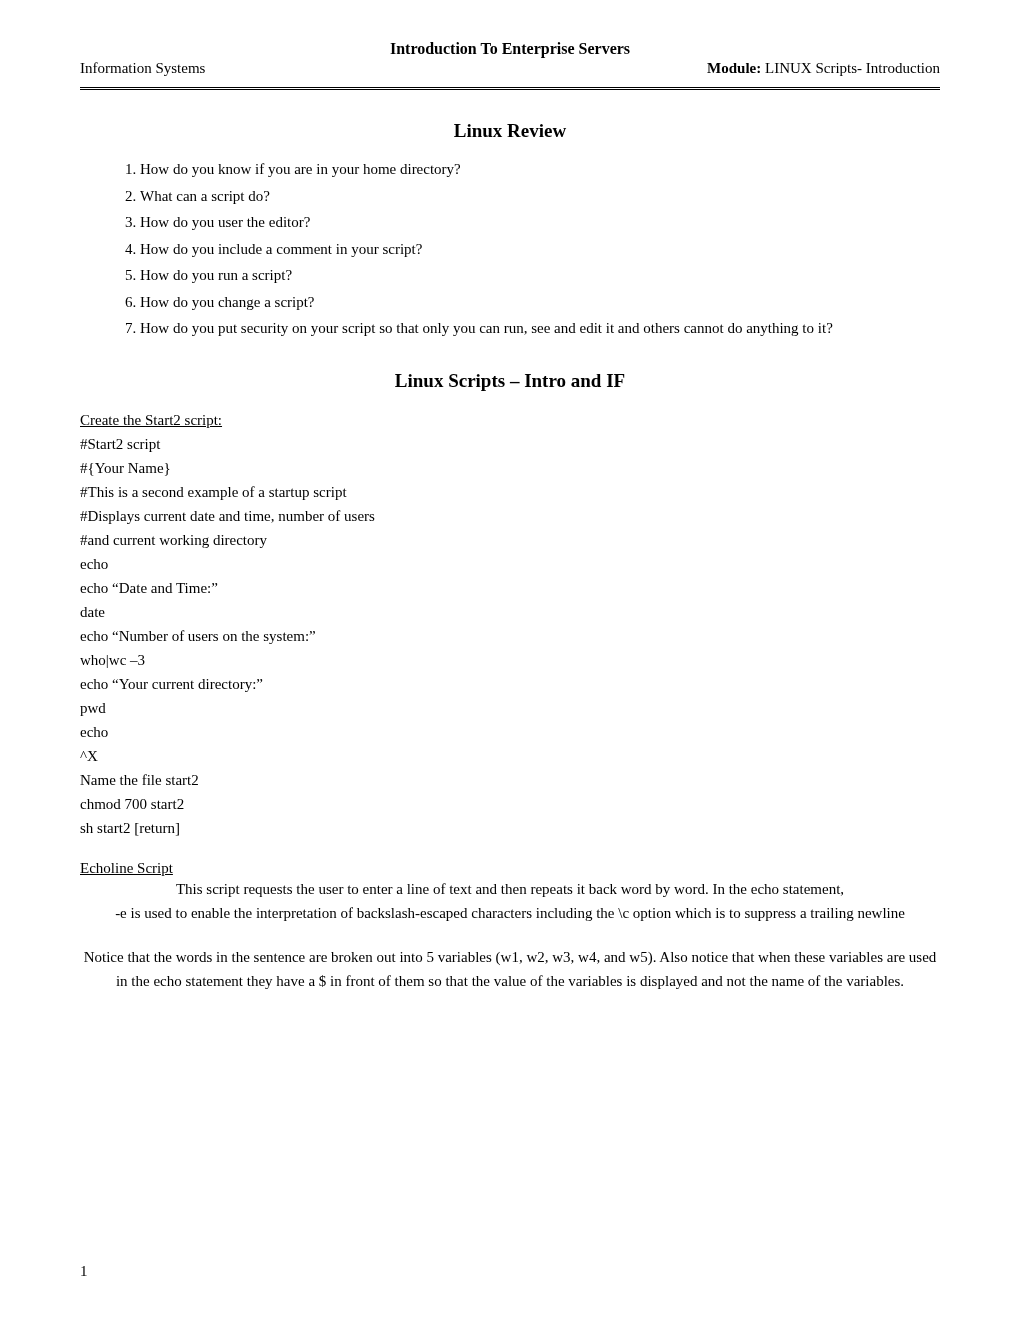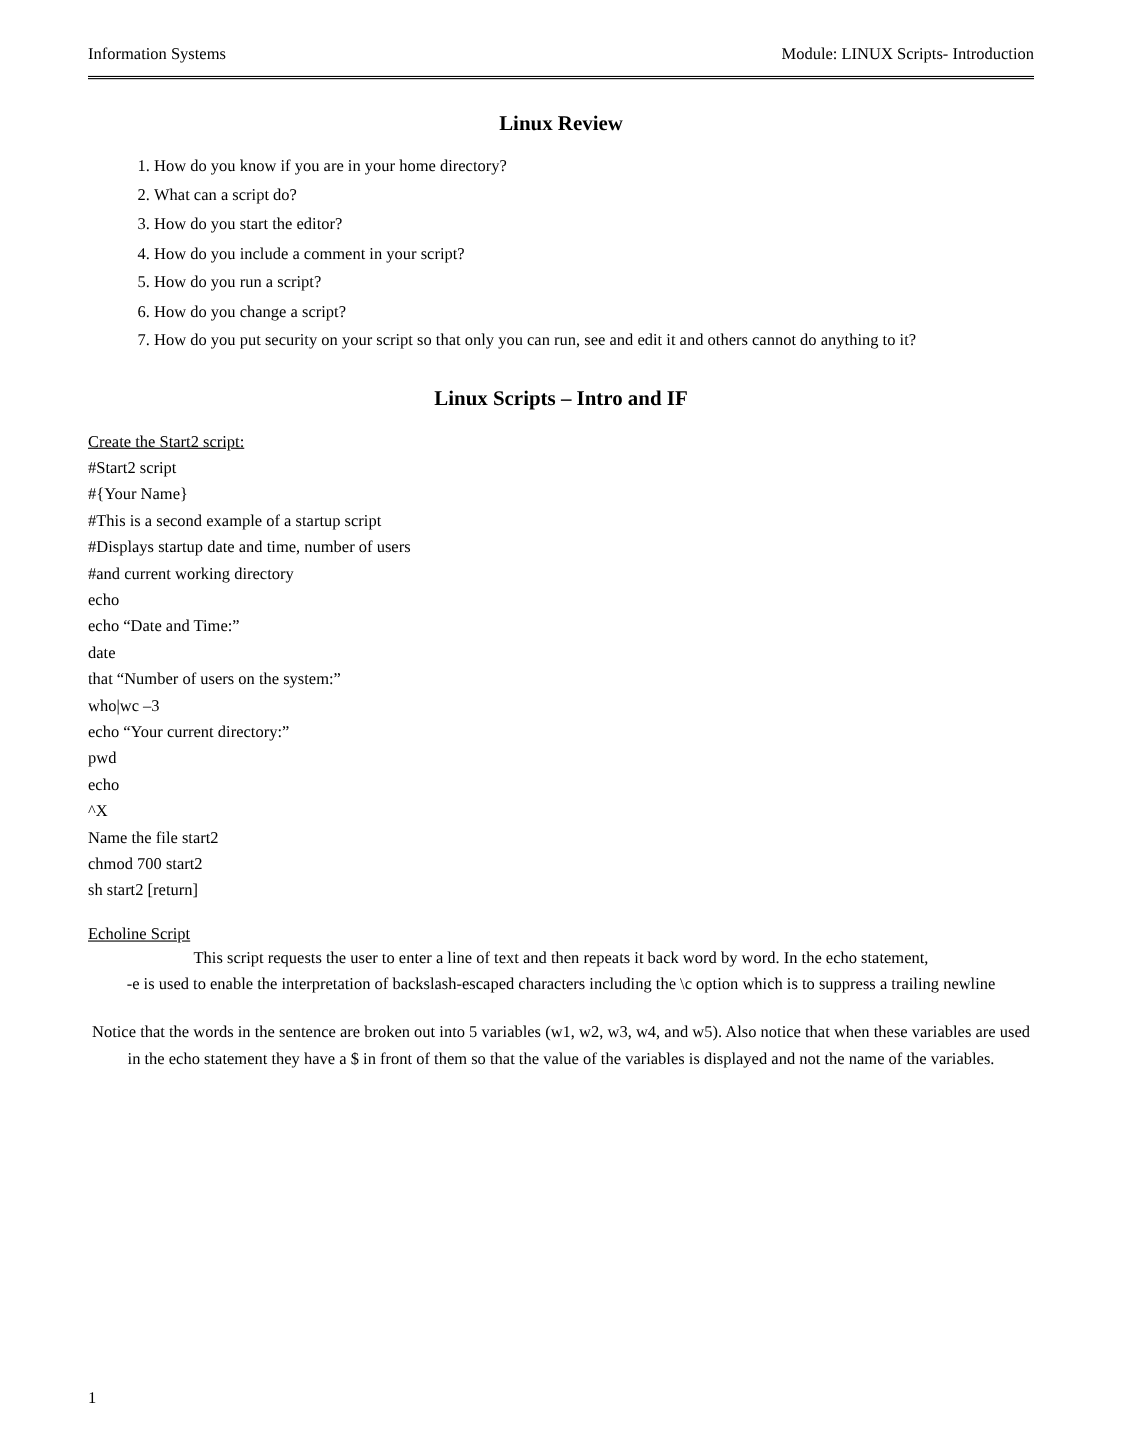--- a/index.html
+++ b/index.html
@@ -46,21 +46,21 @@
 
     .header-left {
       font-size: 15px;
     }
 
     .header-right {
       font-size: 15px;
     }
 
     .header-right-bold {
-      font-weight: normal;
+      font-weight: bold;
     }
 
     .divider {
       border: none;
       border-top: 3px double #000000;
       margin: 10px 0 30px 0;
     }
 
     .section-title {
       font-weight: bold;
@@ -119,58 +119,59 @@
       line-height: 1.6;
       text-align: center;
     }
   </style>
 </head>
 <body>
 
 <div class="page">
 
   <div class="header">
+    <span class="header-title">Introduction To Enterprise Servers</span>
     <div class="header-sub">
       <span class="header-left">Information Systems</span>
       <span class="header-right">
         <span class="header-right-bold">Module:</span>
         <span>LINUX Scripts- Introduction</span>
       </span>
     </div>
   </div>
 
   <hr class="divider">
 
   <div class="review-section">
     <div class="section-title">Linux Review</div>
     <ol class="review-list">
       <li>How do you know if you are in your home directory?</li>
       <li>What can a script do?</li>
-      <li>How do you start the editor?</li>
+      <li>How do you user the editor?</li>
       <li>How do you include a comment in your script?</li>
       <li>How do you run a script?</li>
       <li>How do you change a script?</li>
       <li>How do you put security on your script so that only you can run, see and edit it and others cannot do anything to it?</li>
     </ol>
   </div>
 
   <div class="scripts-section">
     <div class="section-title">Linux Scripts – Intro and IF</div>
 
     <div class="code-block">
       <span class="underline">Create the Start2 script:</span><br>
       <span>#Start2 script</span><br>
       <span>#{Your Name}</span><br>
       <span>#This is a second example of a startup script</span><br>
-      <span>#Displays startup date and time, number of users</span><br>
+      <span>#Displays current date and time, number of users</span><br>
       <span>#and current working directory</span><br>
       <span>echo</span><br>
       <span>echo “Date and Time:”</span><br>
       <span>date</span><br>
-      <span>that “Number of users on the system:”</span><br>
+      <span>echo “Number of users on the system:”</span><br>
       <span>who|wc –3</span><br>
       <span>echo “Your current directory:”</span><br>
       <span>pwd</span><br>
       <span>echo</span><br>
       <span>^X</span><br>
       <span>Name the file start2</span><br>
       <span>chmod 700 start2</span><br>
       <span>sh start2 [return]</span>
     </div>
 

